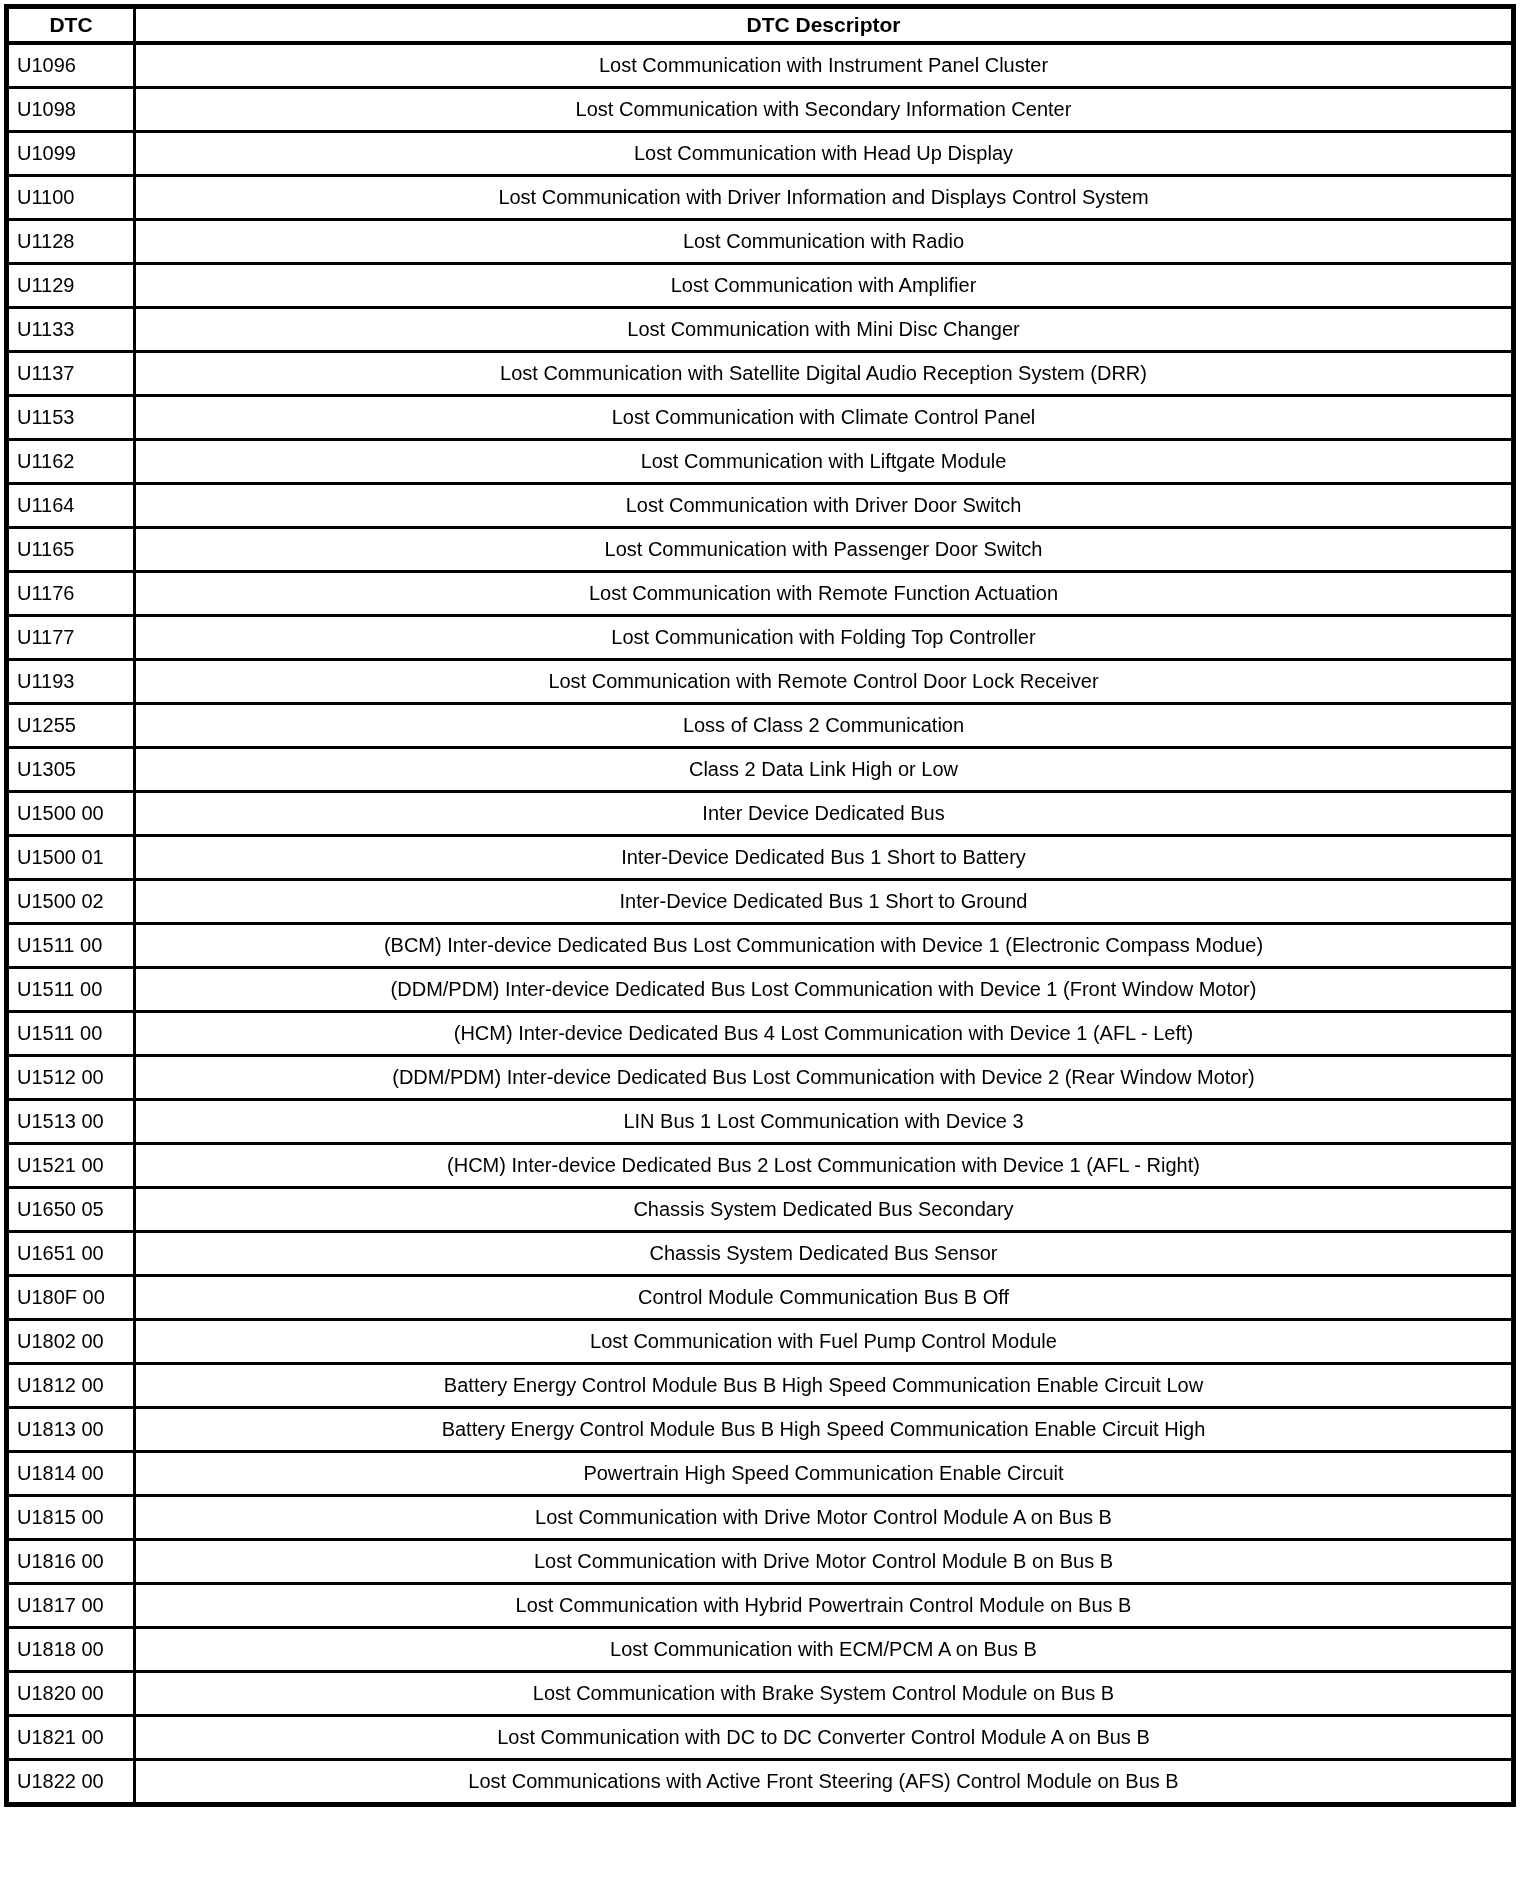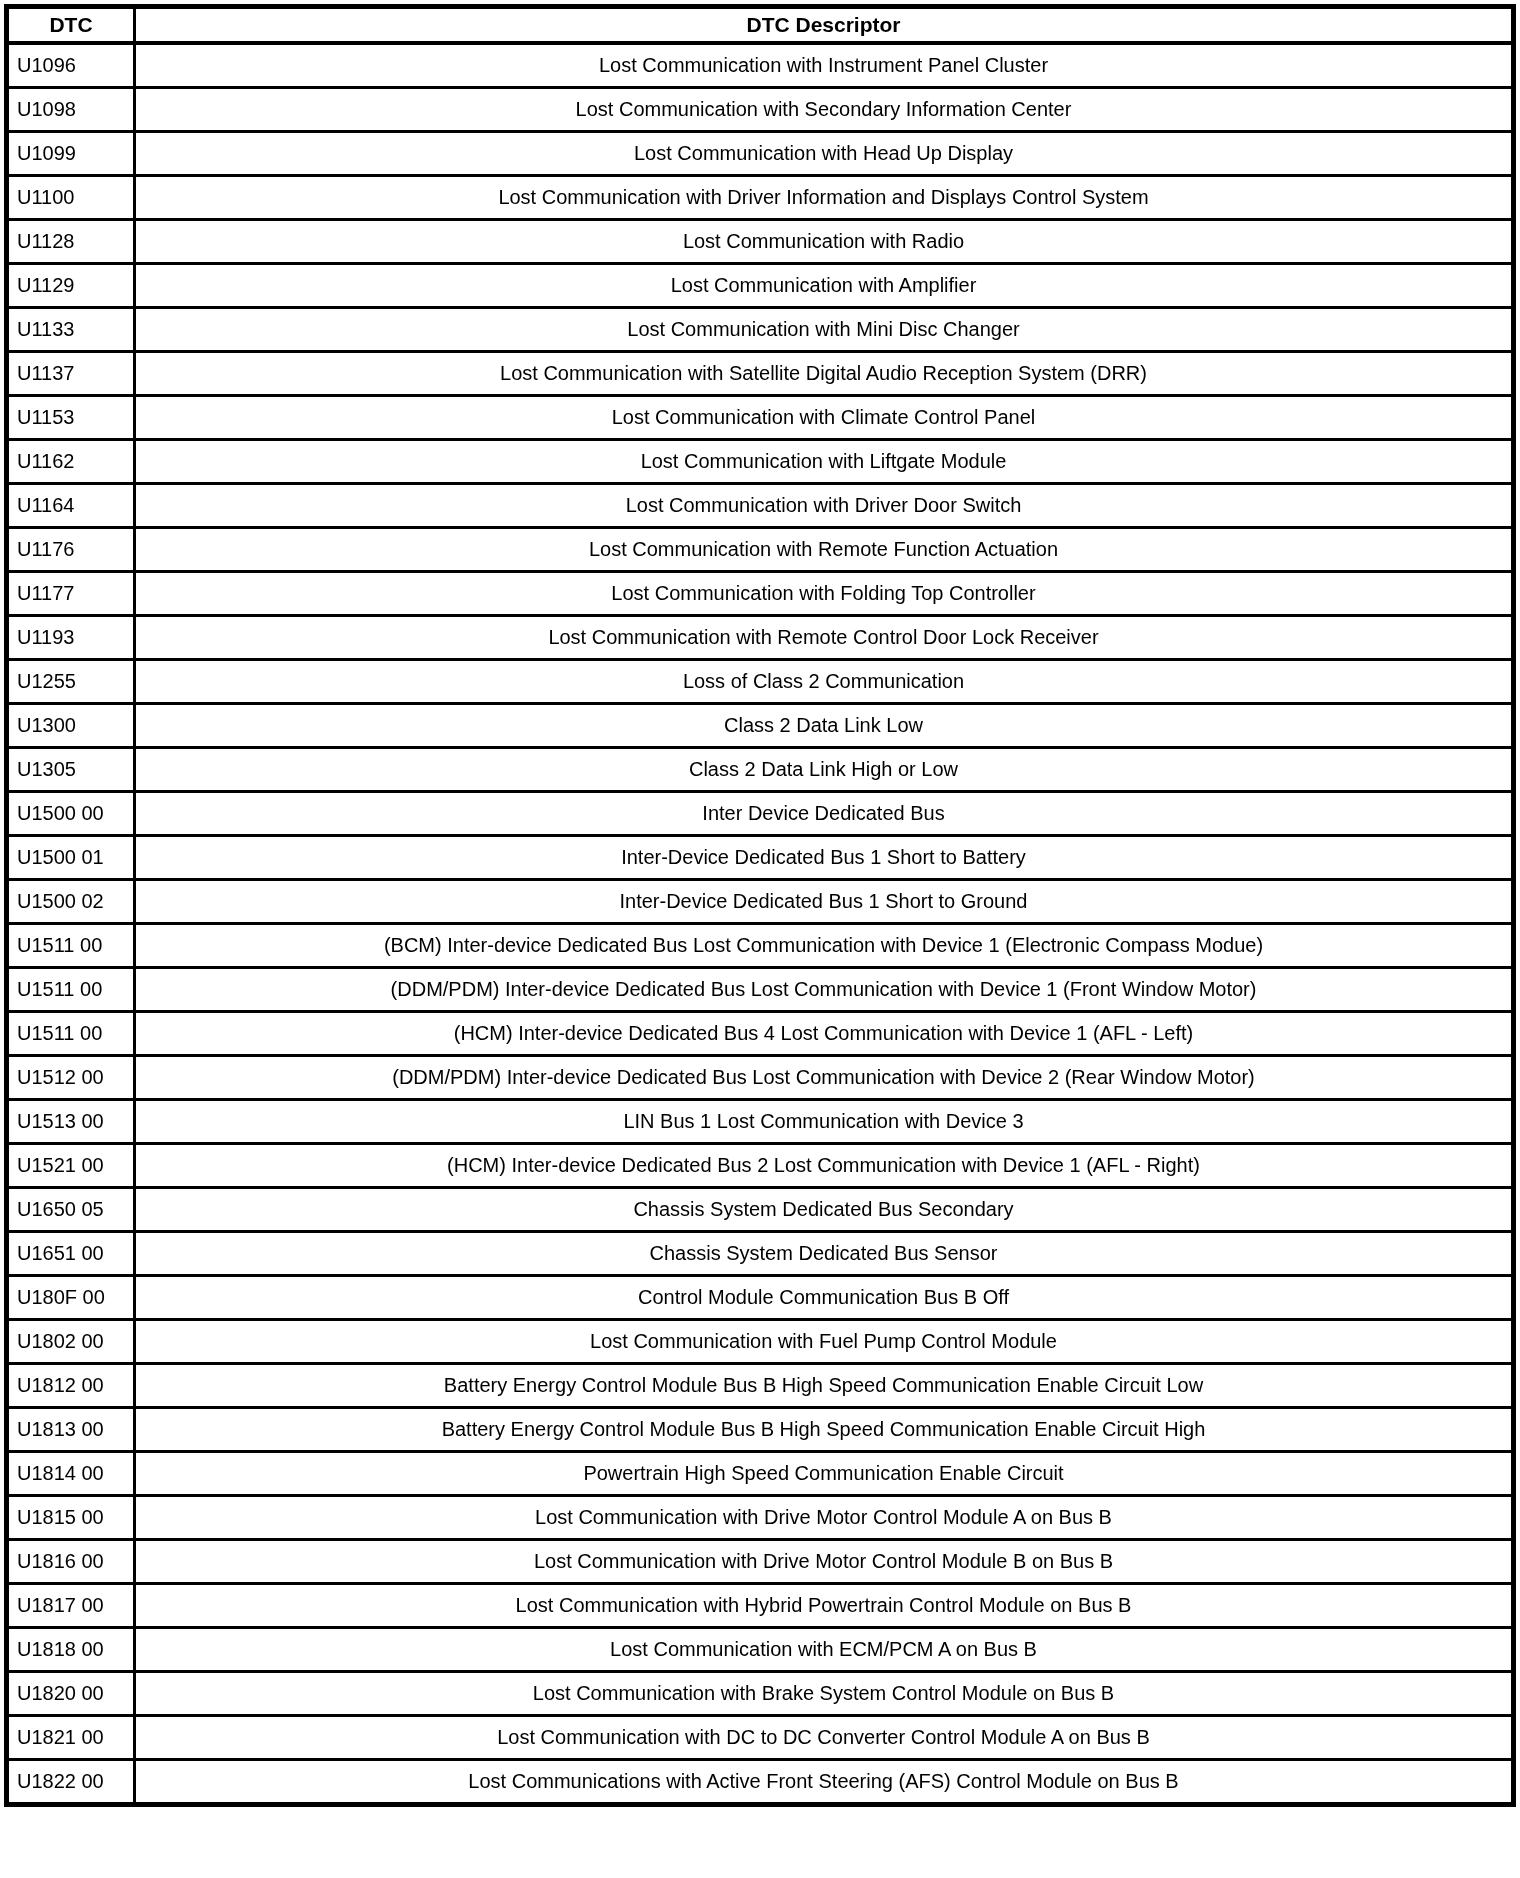--- a/index.html
+++ b/index.html
@@ -103,38 +103,38 @@
         </tr>
         <tr>
           <td class="code">U1162</td>
           <td class="descriptor">Lost Communication with Liftgate Module</td>
         </tr>
         <tr>
           <td class="code">U1164</td>
           <td class="descriptor">Lost Communication with Driver Door Switch</td>
         </tr>
         <tr>
+          <td class="code">U1165</td>
+          <td class="descriptor">Lost Communication with Passenger Door Switch</td>
+        </tr>
+        <tr>
           <td class="code">U1176</td>
           <td class="descriptor">Lost Communication with Remote Function Actuation</td>
         </tr>
         <tr>
           <td class="code">U1177</td>
           <td class="descriptor">Lost Communication with Folding Top Controller</td>
         </tr>
         <tr>
           <td class="code">U1193</td>
           <td class="descriptor">Lost Communication with Remote Control Door Lock Receiver</td>
         </tr>
         <tr>
           <td class="code">U1255</td>
           <td class="descriptor">Loss of Class 2 Communication</td>
-        </tr>
-        <tr>
-          <td class="code">U1300</td>
-          <td class="descriptor">Class 2 Data Link Low</td>
         </tr>
         <tr>
           <td class="code">U1305</td>
           <td class="descriptor">Class 2 Data Link High or Low</td>
         </tr>
         <tr>
           <td class="code">U1500 00</td>
           <td class="descriptor">Inter Device Dedicated Bus</td>
         </tr>
         <tr>

